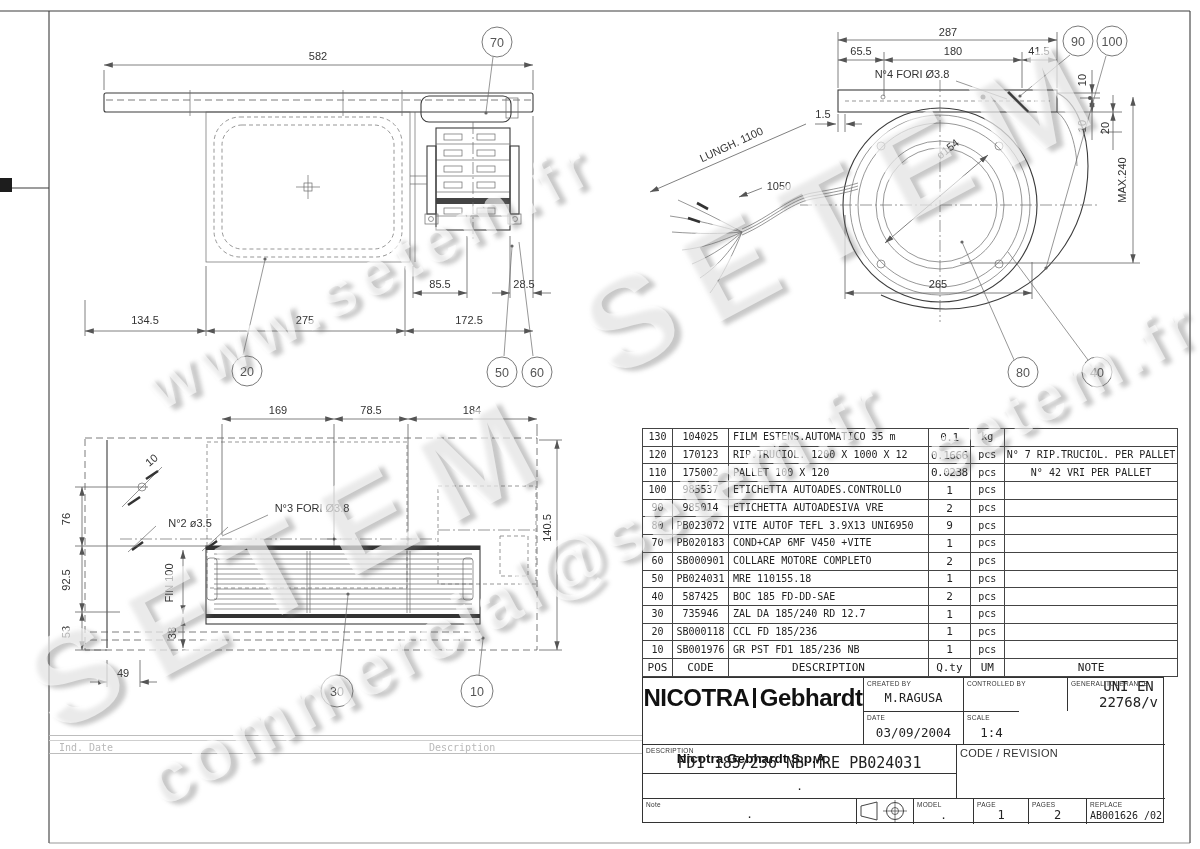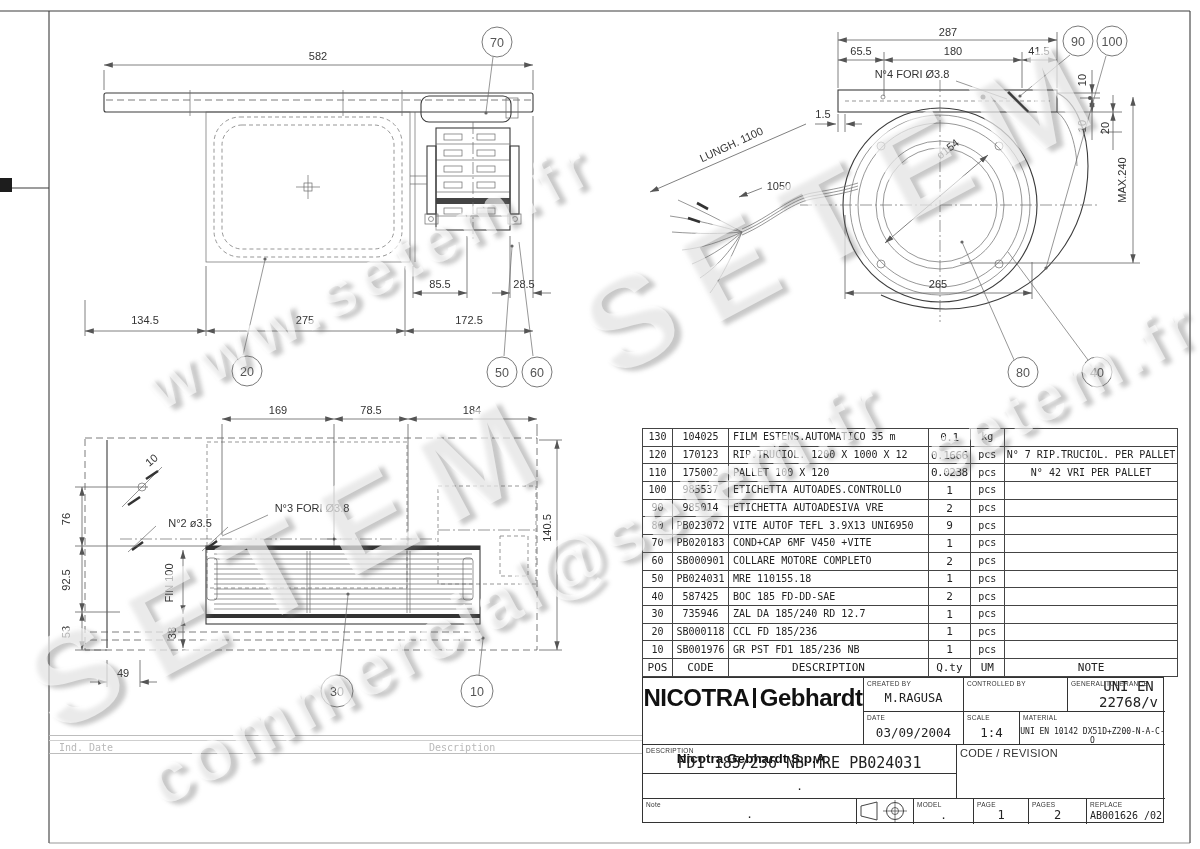--- a/index.html
+++ b/index.html
@@ -522,24 +522,20 @@
     <span class="val" style="top:0;font-size:14px;margin-left:24px;">UNI EN 22768/v</span>
   </div>
   <div class="cell" style="left:220px;top:33px;width:100px;height:33px;">
     <span class="lbl">DATE</span>
     <span class="val" style="top:13px;font-size:12.5px;">03/09/2004</span>
   </div>
   <div class="cell" style="left:320px;top:33px;width:56px;height:33px;">
     <span class="lbl">SCALE</span>
     <span class="val" style="top:13px;font-size:12.5px;">1:4</span>
   </div>
-  <div class="cell" style="left:376px;top:33px;width:146px;height:33px;">
-    <span class="lbl">MATERIAL</span>
-    <span class="val" style="top:15px;font-size:8px;">UNI EN 10142 DX51D+Z200-N-A-C-O</span>
-  </div>
   <div class="cell" style="left:0;top:66px;width:313px;height:29px;border-left:none;">
     <span class="lbl">DESCRIPTION</span>
     <span class="val" style="top:9px;font-size:15px;">FD1 185/236 NB MRE PB024031</span>
   </div>
   <div class="cell" style="left:0;top:95px;width:313px;height:25px;border-left:none;">
     <span class="val" style="top:6px;font-size:11px;">.</span>
   </div>
   <div class="cell" style="left:313px;top:66px;width:209px;height:54px;">
     <span class="lbl" style="font-size:11px;font-family:Liberation Sans, sans-serif;">CODE / REVISION</span>
   </div>

